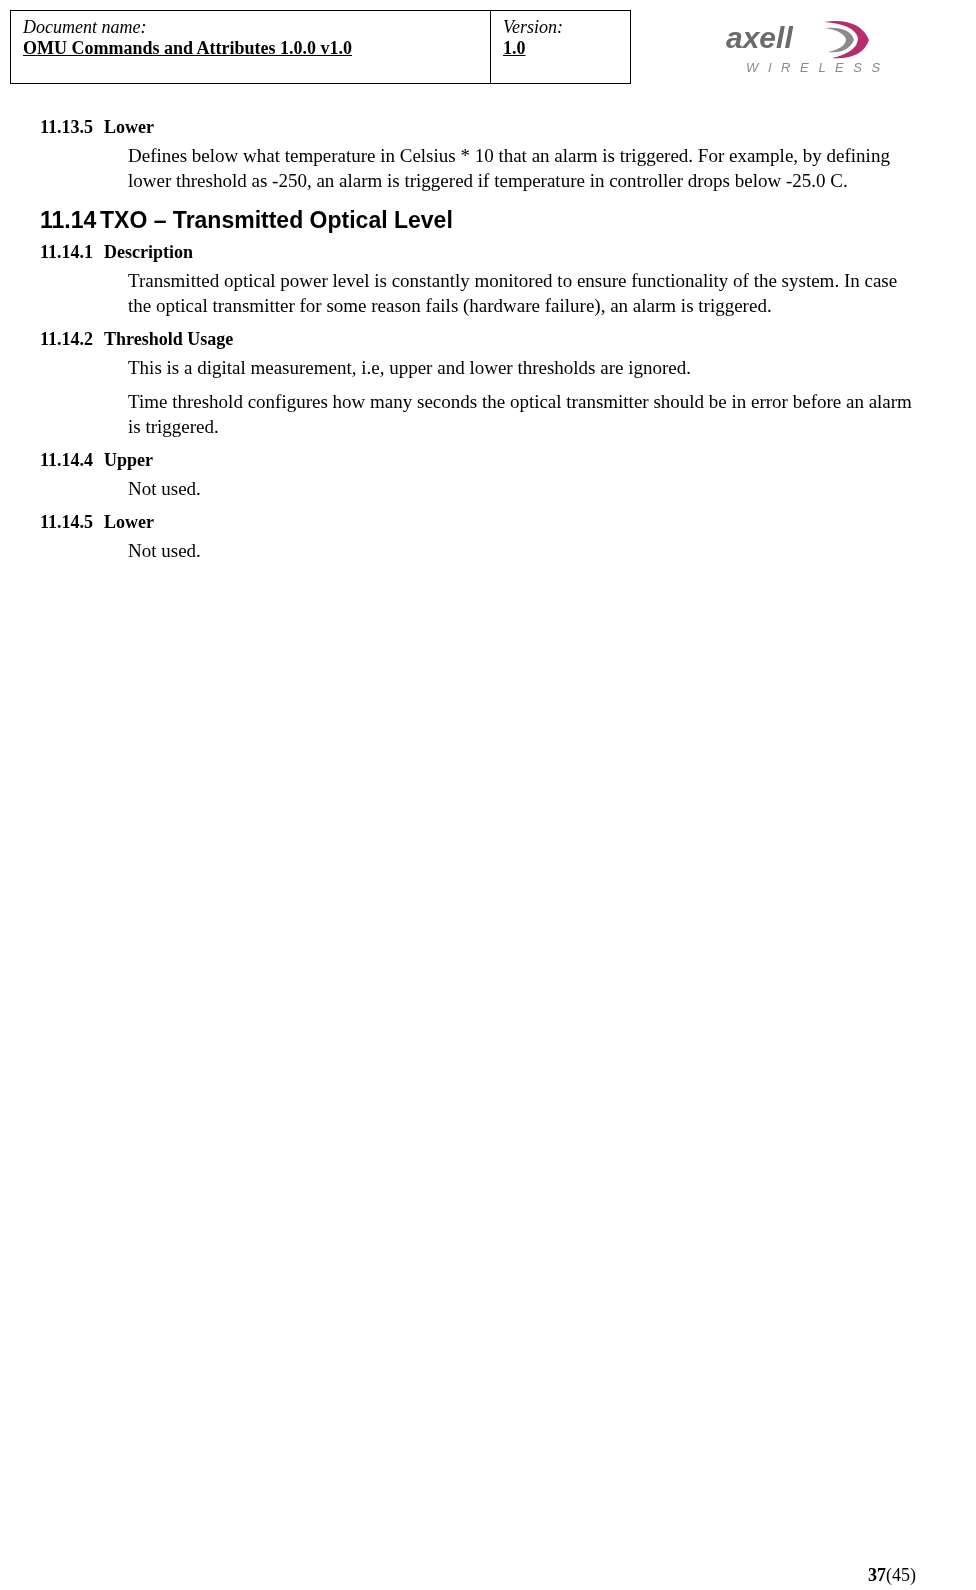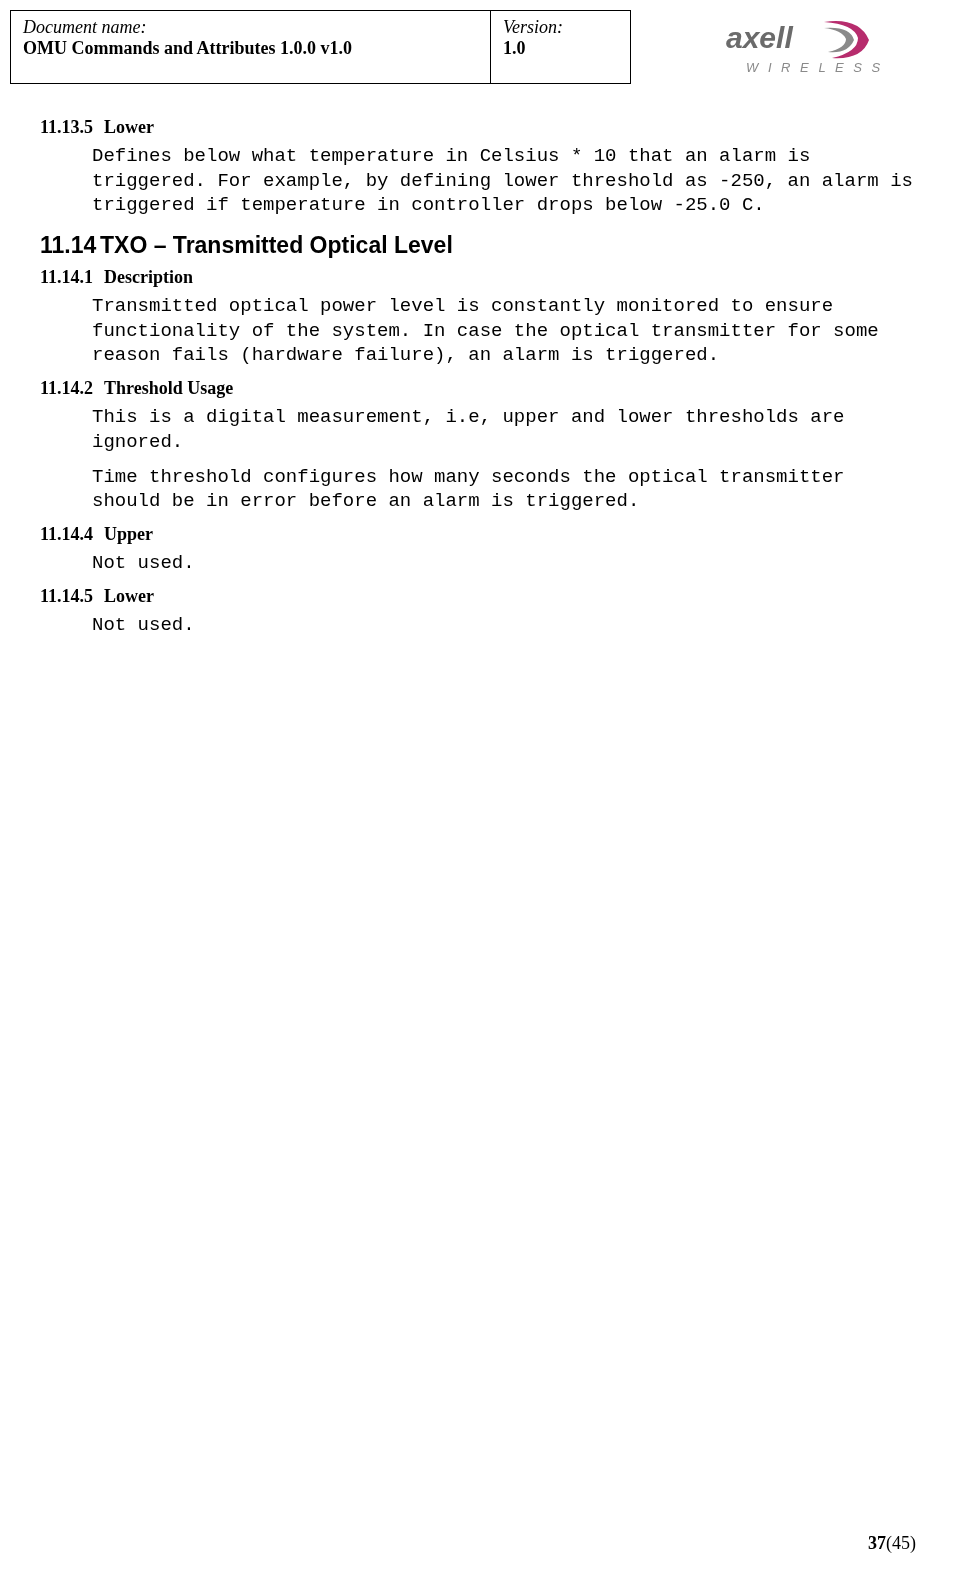--- a/index.html
+++ b/index.html
@@ -27,20 +27,21 @@
       border: 1px solid #000;
       padding: 6px 12px;
       vertical-align: top;
     }
     .doc-table .label {
       font-style: italic;
       font-weight: normal;
     }
     .doc-table .value {
       font-weight: bold;
+      text-decoration: underline;
     }
     .doc-table .left-col {
       width: 480px;
     }
     .doc-table .right-col {
       width: 140px;
     }
     .logo {
       margin-top: 8px;
       font-style: italic;
@@ -59,30 +60,30 @@
     .h2 {
       font-family: Arial, Helvetica, sans-serif;
       font-weight: bold;
       font-size: 23px;
       margin-top: 14px;
       margin-bottom: 6px;
     }
     .num-h2 { display: inline-block; width: 60px; }
     .num-h3 { display: inline-block; width: 64px; }
     .body-text {
-      font-family: Liberation Mono, monospace;
+      font-family: Liberation Serif, serif;
       font-size: 19px;
       line-height: 1.3;
-      margin-left: 52px;
+      margin-left: 88px;
       margin-right: 10px;
       margin-bottom: 10px;
     }
     .page-footer {
       position: absolute;
-      bottom: 36px;
+      bottom: 4px;
       right: 60px;
       font-family: "Times New Roman", Times, serif;
       font-size: 18px;
     }
     .page-footer .pg { font-weight: bold; }
   </style>
 </head>
 <body>
 
 <div class="header-area">

